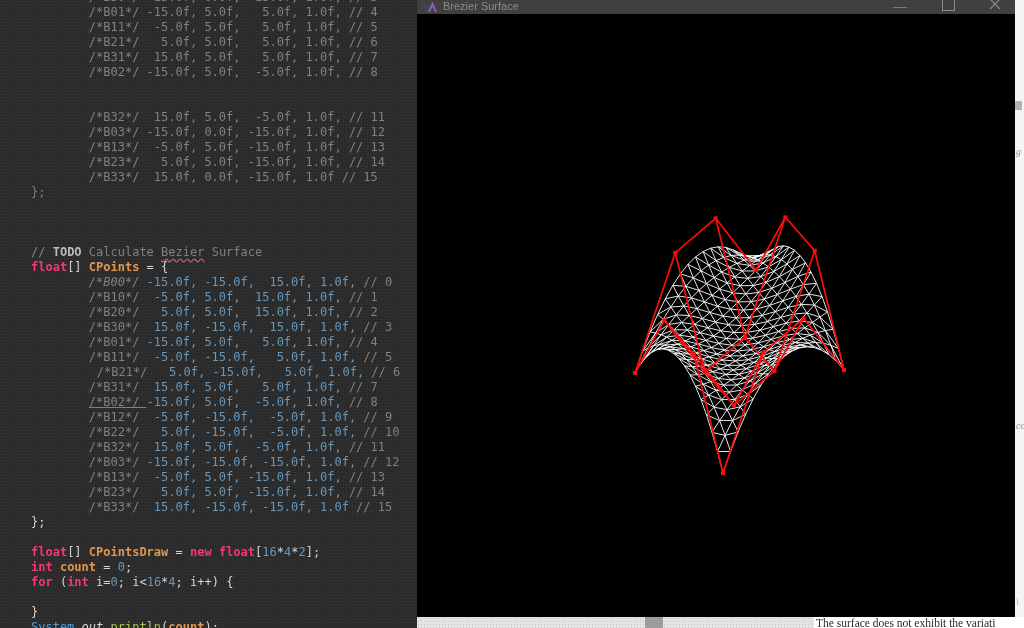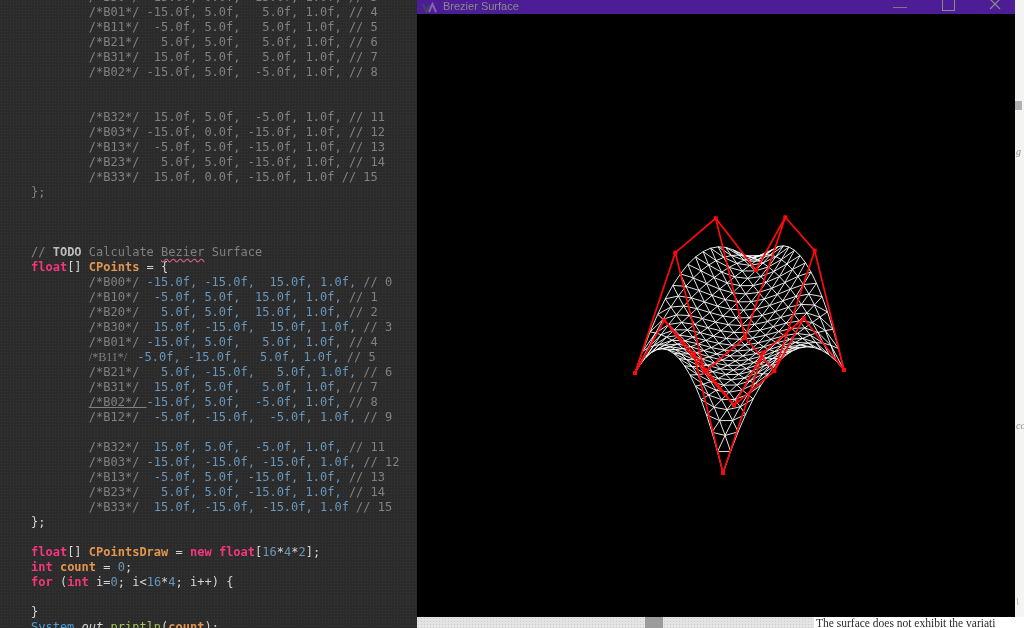--- a/index.html
+++ b/index.html
@@ -5,21 +5,21 @@
   html,body{margin:0;padding:0;background:#000;}
   #screen{position:relative;width:1024px;height:628px;overflow:hidden;background:#fff;font-family:"Liberation Sans",sans-serif;}
 
   
   #editor{position:absolute;left:0;top:0;width:417px;height:628px;background-color:#2b2b2b;
     background-image:radial-gradient(circle, rgba(255,255,255,0.06) 0.8px, transparent 0.9px);
     background-size:3px 3px;overflow:hidden;}
   .code-line{position:absolute;left:31px;white-space:pre;font:12px/15px "DejaVu Sans Mono",monospace;color:#d4d4d4;}
 
   
-  #titlebar{position:absolute;left:417px;top:0;width:598px;height:14px;background:#4c1d95;overflow:hidden;}
+  #titlebar{position:absolute;left:417px;top:0;width:598px;height:14px;background:#404040;overflow:hidden;}
   #win-title{position:absolute;left:26px;top:0px;font:11px "Liberation Sans",sans-serif;color:#8a8a8a;white-space:nowrap;}
   #win-icon{position:absolute;left:5px;top:0px;}
   #btn-min{position:absolute;left:476px;top:7px;width:14px;height:1px;background:#7a7a7a;}
   #btn-max{position:absolute;left:525px;top:-3px;width:11px;height:12px;border:1px solid #8a8a8a;background:transparent;}
   #btn-close{position:absolute;left:570px;top:-4px;width:16px;height:16px;}
   #canvas{position:absolute;left:417px;top:14px;width:598px;height:603px;background:#000;overflow:hidden;}
   #bezier-svg{position:absolute;left:0;top:0;}
 
   
   #right-strip{position:absolute;left:1015px;top:0;width:9px;height:628px;background:#f4f4f2;overflow:hidden;}
@@ -44,30 +44,31 @@
       <div class="code-line" style="top: 50px;"><span style="color: rgb(128, 128, 128);">        /*B31*/  15.0f, 5.0f,   5.0f, 1.0f, // 7</span></div>
       <div class="code-line" style="top: 65px;"><span style="color: rgb(128, 128, 128);">        /*B02*/ -15.0f, 5.0f,  -5.0f, 1.0f, // 8</span></div>
       <div class="code-line" style="top: 110px;"><span style="color: rgb(128, 128, 128);">        /*B32*/  15.0f, 5.0f,  -5.0f, 1.0f, // 11</span></div>
       <div class="code-line" style="top: 125px;"><span style="color: rgb(128, 128, 128);">        /*B03*/ -15.0f, 0.0f, -15.0f, 1.0f, // 12</span></div>
       <div class="code-line" style="top: 140px;"><span style="color: rgb(128, 128, 128);">        /*B13*/  -5.0f, 5.0f, -15.0f, 1.0f, // 13</span></div>
       <div class="code-line" style="top: 155px;"><span style="color: rgb(128, 128, 128);">        /*B23*/   5.0f, 5.0f, -15.0f, 1.0f, // 14</span></div>
       <div class="code-line" style="top: 170px;"><span style="color: rgb(128, 128, 128);">        /*B33*/  15.0f, 0.0f, -15.0f, 1.0f // 15</span></div>
       <div class="code-line" style="top: 185px;"><span style="color: rgb(128, 128, 128);">};</span></div>
       <div class="code-line" style="top: 245px;"><span style="color: rgb(128, 128, 128);">// </span><span style="color: rgb(188, 188, 188); font-weight: bold;">TODO</span><span style="color: rgb(128, 128, 128);"> Calculate </span><span style="color: rgb(128, 128, 128); text-decoration: underline wavy rgb(207, 93, 135); text-underline-offset: 2px;">Bezier</span><span style="color: rgb(128, 128, 128);"> Surface</span></div>
       <div class="code-line" style="top: 260px;"><span style="color: rgb(245, 54, 124); font-weight: bold;">float</span><span style="color: rgb(212, 212, 212);">[] </span><span style="color: rgb(226, 149, 78); font-weight: bold;">CPoints</span><span style="color: rgb(212, 212, 212);"> = {</span></div>
-      <div class="code-line" style="top: 275px;"><span style="color: rgb(212, 212, 212);">        </span><span style="color: rgb(128, 128, 128);">/*B00*/ </span><span style="color: rgb(104, 151, 187);">-15.0f, -15.0f,  15.0f, 1.0f, </span><span style="color: rgb(128, 128, 128);">// 0</span></div>
+      <div class="code-line" style="top: 275px;"><span style="color: rgb(212, 212, 212);">        </span><span style="color: rgb(128, 128, 128); font-style: italic;">/*B00*/ </span><span style="color: rgb(104, 151, 187);">-15.0f, -15.0f,  15.0f, 1.0f, </span><span style="color: rgb(128, 128, 128);">// 0</span></div>
       <div class="code-line" style="top: 290px;"><span style="color: rgb(212, 212, 212);">        </span><span style="color: rgb(128, 128, 128);">/*B10*/ </span><span style="color: rgb(104, 151, 187);"> -5.0f, 5.0f,  15.0f, 1.0f, </span><span style="color: rgb(128, 128, 128);">// 1</span></div>
       <div class="code-line" style="top: 305px;"><span style="color: rgb(212, 212, 212);">        </span><span style="color: rgb(128, 128, 128);">/*B20*/ </span><span style="color: rgb(104, 151, 187);">  5.0f, 5.0f,  15.0f, 1.0f, </span><span style="color: rgb(128, 128, 128);">// 2</span></div>
       <div class="code-line" style="top: 320px;"><span style="color: rgb(212, 212, 212);">        </span><span style="color: rgb(128, 128, 128);">/*B30*/ </span><span style="color: rgb(104, 151, 187);"> 15.0f, -15.0f,  15.0f, 1.0f, </span><span style="color: rgb(128, 128, 128);">// 3</span></div>
       <div class="code-line" style="top: 335px;"><span style="color: rgb(212, 212, 212);">        </span><span style="color: rgb(128, 128, 128);">/*B01*/ </span><span style="color: rgb(104, 151, 187);">-15.0f, 5.0f,   5.0f, 1.0f, </span><span style="color: rgb(128, 128, 128);">// 4</span></div>
-      <div class="code-line" style="top: 350px;"><span style="color: rgb(212, 212, 212);">        </span><span style="color: rgb(128, 128, 128); font-family: Liberation Serif, serif;">/*B11*/ </span><span style="color: rgb(104, 151, 187);"> -5.0f, -15.0f,   5.0f, 1.0f, </span><span style="color: rgb(128, 128, 128);">// 5</span></div>
-      <div class="code-line" style="top: 365px;"><span style="color: rgb(212, 212, 212);">        </span><span style="color: rgb(128, 128, 128);">/*B21*/ </span><span style="color: rgb(104, 151, 187);">  5.0f, -15.0f,   5.0f, 1.0f, </span><span style="color: rgb(128, 128, 128);">// 6</span></div>
+      <div class="code-line" style="top: 350px;"><span style="color: rgb(212, 212, 212);">        </span><span style="color: rgb(128, 128, 128);">/*B11*/ </span><span style="color: rgb(104, 151, 187);"> -5.0f, -15.0f,   5.0f, 1.0f, </span><span style="color: rgb(128, 128, 128);">// 5</span></div>
+      <div class="code-line" style="top: 365px;"><span style="color: rgb(212, 212, 212);">        </span><span style="color: rgb(128, 128, 128); margin-left: 8px;">/*B21*/ </span><span style="color: rgb(104, 151, 187);">  5.0f, -15.0f,   5.0f, 1.0f, </span><span style="color: rgb(128, 128, 128);">// 6</span></div>
       <div class="code-line" style="top: 380px;"><span style="color: rgb(212, 212, 212);">        </span><span style="color: rgb(128, 128, 128);">/*B31*/ </span><span style="color: rgb(104, 151, 187);"> 15.0f, 5.0f,   5.0f, 1.0f, </span><span style="color: rgb(128, 128, 128);">// 7</span></div>
       <div class="code-line" style="top: 395px;"><span style="color: rgb(212, 212, 212);">        </span><span style="color: rgb(128, 128, 128); text-decoration: underline;">/*B02*/ </span><span style="color: rgb(104, 151, 187);">-15.0f, 5.0f,  -5.0f, 1.0f, </span><span style="color: rgb(128, 128, 128);">// 8</span></div>
       <div class="code-line" style="top: 410px;"><span style="color: rgb(212, 212, 212);">        </span><span style="color: rgb(128, 128, 128);">/*B12*/ </span><span style="color: rgb(104, 151, 187);"> -5.0f, -15.0f,  -5.0f, 1.0f, </span><span style="color: rgb(128, 128, 128);">// 9</span></div>
+      <div class="code-line" style="top: 425px;"><span style="color: rgb(212, 212, 212);">        </span><span style="color: rgb(128, 128, 128);">/*B22*/ </span><span style="color: rgb(104, 151, 187);">  5.0f, -15.0f,  -5.0f, 1.0f, </span><span style="color: rgb(128, 128, 128);">// 10</span></div>
       <div class="code-line" style="top: 440px;"><span style="color: rgb(212, 212, 212);">        </span><span style="color: rgb(128, 128, 128);">/*B32*/ </span><span style="color: rgb(104, 151, 187);"> 15.0f, 5.0f,  -5.0f, 1.0f, </span><span style="color: rgb(128, 128, 128);">// 11</span></div>
       <div class="code-line" style="top: 455px;"><span style="color: rgb(212, 212, 212);">        </span><span style="color: rgb(128, 128, 128);">/*B03*/ </span><span style="color: rgb(104, 151, 187);">-15.0f, -15.0f, -15.0f, 1.0f, </span><span style="color: rgb(128, 128, 128);">// 12</span></div>
       <div class="code-line" style="top: 470px;"><span style="color: rgb(212, 212, 212);">        </span><span style="color: rgb(128, 128, 128);">/*B13*/ </span><span style="color: rgb(104, 151, 187);"> -5.0f, 5.0f, -15.0f, 1.0f, </span><span style="color: rgb(128, 128, 128);">// 13</span></div>
       <div class="code-line" style="top: 485px;"><span style="color: rgb(212, 212, 212);">        </span><span style="color: rgb(128, 128, 128);">/*B23*/ </span><span style="color: rgb(104, 151, 187);">  5.0f, 5.0f, -15.0f, 1.0f, </span><span style="color: rgb(128, 128, 128);">// 14</span></div>
       <div class="code-line" style="top: 500px;"><span style="color: rgb(212, 212, 212);">        </span><span style="color: rgb(128, 128, 128);">/*B33*/ </span><span style="color: rgb(104, 151, 187);"> 15.0f, -15.0f, -15.0f, 1.0f </span><span style="color: rgb(128, 128, 128);">// 15</span></div>
       <div class="code-line" style="top: 515px;"><span style="color: rgb(212, 212, 212);">};</span></div>
       <div class="code-line" style="top: 545px;"><span style="color: rgb(245, 54, 124); font-weight: bold;">float</span><span style="color: rgb(212, 212, 212);">[] </span><span style="color: rgb(226, 149, 78); font-weight: bold;">CPointsDraw</span><span style="color: rgb(212, 212, 212);"> = </span><span style="color: rgb(245, 54, 124); font-weight: bold;">new</span><span style="color: rgb(212, 212, 212);"> </span><span style="color: rgb(245, 54, 124); font-weight: bold;">float</span><span style="color: rgb(212, 212, 212);">[</span><span style="color: rgb(104, 151, 187);">16</span><span style="color: rgb(212, 212, 212);">*</span><span style="color: rgb(104, 151, 187);">4</span><span style="color: rgb(212, 212, 212);">*</span><span style="color: rgb(104, 151, 187);">2</span><span style="color: rgb(212, 212, 212);">];</span></div>
       <div class="code-line" style="top: 560px;"><span style="color: rgb(245, 54, 124); font-weight: bold;">int</span><span style="color: rgb(212, 212, 212);"> </span><span style="color: rgb(226, 149, 78); font-weight: bold;">count</span><span style="color: rgb(212, 212, 212);"> = </span><span style="color: rgb(104, 151, 187);">0</span><span style="color: rgb(212, 212, 212);">;</span></div>
       <div class="code-line" style="top: 575px;"><span style="color: rgb(245, 54, 124); font-weight: bold;">for</span><span style="color: rgb(212, 212, 212);"> (</span><span style="color: rgb(245, 54, 124); font-weight: bold;">int</span><span style="color: rgb(212, 212, 212);"> i=</span><span style="color: rgb(104, 151, 187);">0</span><span style="color: rgb(212, 212, 212);">; i&lt;</span><span style="color: rgb(104, 151, 187);">16</span><span style="color: rgb(212, 212, 212);">*</span><span style="color: rgb(104, 151, 187);">4</span><span style="color: rgb(212, 212, 212);">; i++) {</span></div>
       <div class="code-line" style="top: 605px;"><span style="color: rgb(212, 212, 212);">}</span></div>

